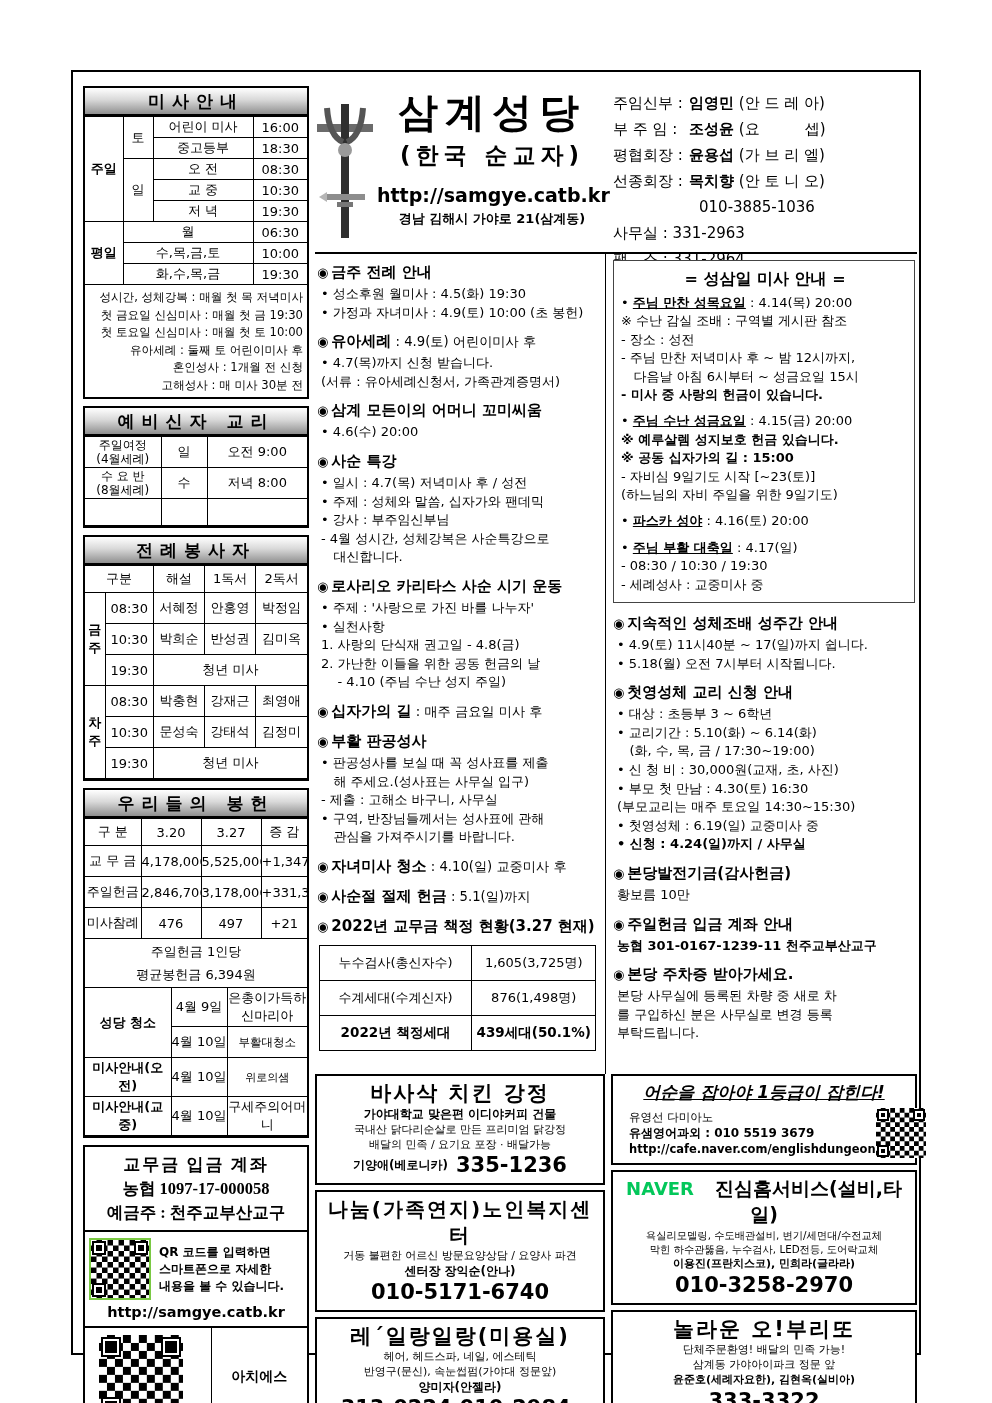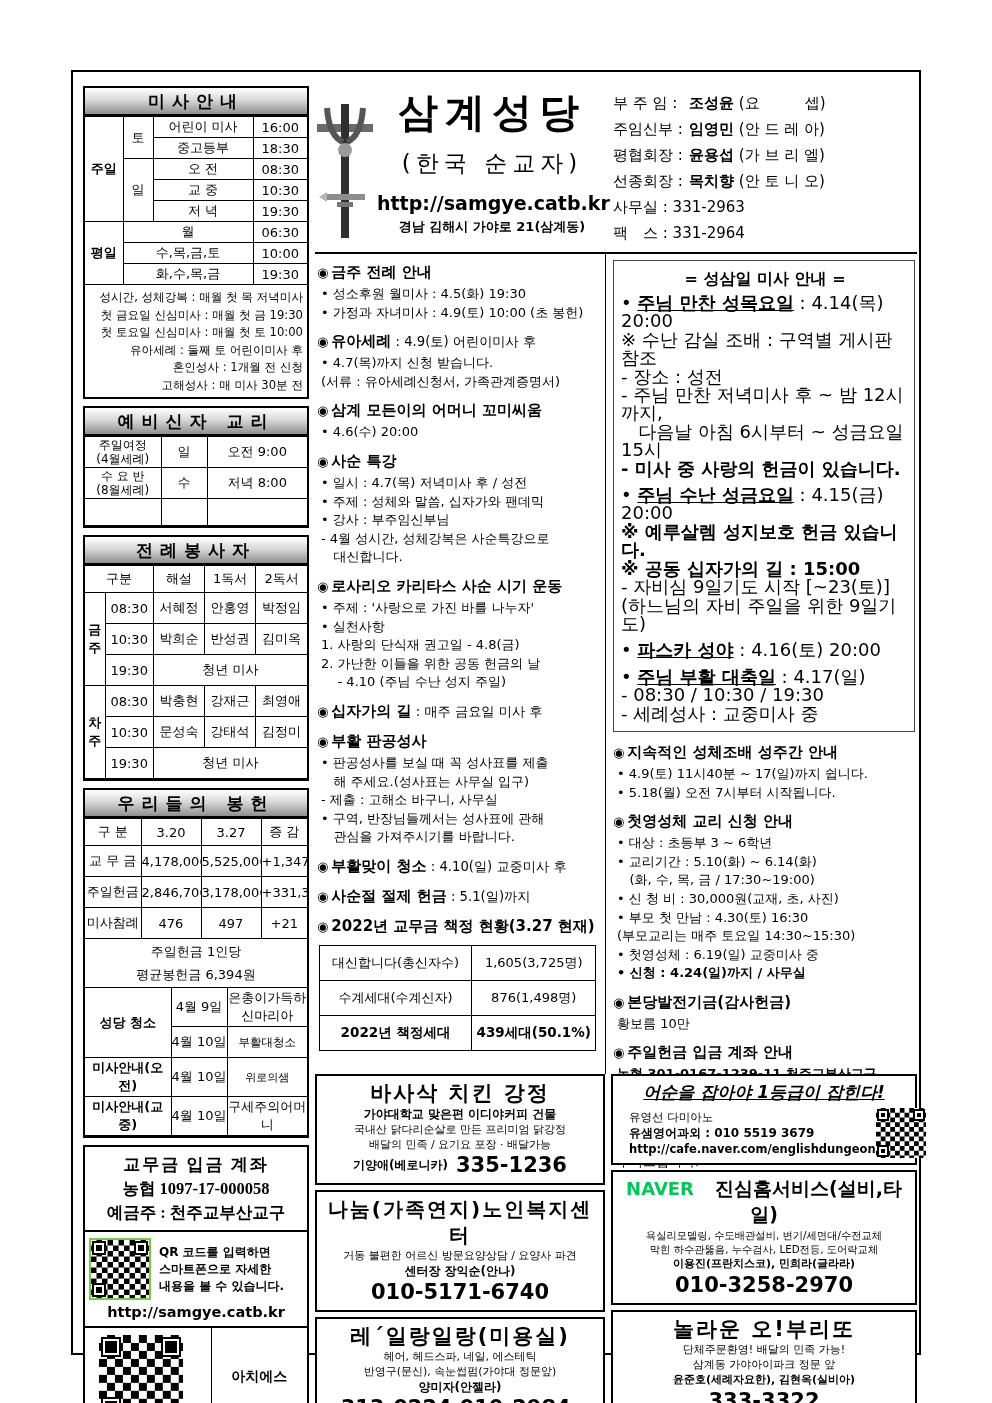--- a/index.html
+++ b/index.html
@@ -49,21 +49,21 @@
   .acc-site{text-align:center;font-size:14.5px;font-weight:bold;margin-top:4px;}
   .acc-bottom{display:flex;align-items:center;}
   .acc-bcell{width:57%;border-right:1px solid #000;padding:7px 0 7px 14px;box-sizing:border-box;}
   .acc-blabel{flex:1;text-align:center;font-size:14px;font-weight:bold;}
 
   
   .header-mid{position:absolute;left:242px;top:14px;width:292px;}
   .logo{position:absolute;left:2px;top:12px;}
   .hm-text{margin-left:62px;text-align:center;}
   .church-name{font-size:40px;font-weight:bold;letter-spacing:7px;line-height:52px;}
-  .church-sub{font-size:23px;font-weight:normal;letter-spacing:5px;line-height:34px;margin-top:8px;}
+  .church-sub{font-size:23px;font-weight:bold;letter-spacing:5px;line-height:34px;}
   .church-site{font-size:19px;font-weight:bold;line-height:30px;margin-top:8px;}
   .church-addr{font-size:13px;font-weight:bold;line-height:18px;}
   .header-rule{position:absolute;left:242px;top:180px;width:602px;border-top:2px solid #000;}
   .v-divider{position:absolute;left:532px;top:180px;height:822px;border-left:1px solid #000;}
 
   
   .header-right{position:absolute;left:540px;top:18px;width:302px;}
   .staff{font-size:15px;line-height:26px;white-space:pre;}
   .staff .role{display:inline-block;width:76px;}
   .staff .sname{font-weight:bold;}
@@ -80,21 +80,21 @@
   .sec-s{font-size:13.2px;}
   .ln{font-size:13px;line-height:18.6px;white-space:pre-wrap;padding-left:4px;}
   .ln.b{font-weight:bold;}
   .assess{width:97%;border-collapse:collapse;margin:8px 0 0 2px;}
   .assess td{border:1.5px solid #000;height:32px;text-align:center;font-size:13px;}
   .assess tr:last-child td{font-weight:bold;font-size:13.5px;}
 
   
   .tri-box{border:1.5px solid #444;padding:7px 5px 8px 7px;margin-bottom:10px;background:#fff;}
   .tri-title{text-align:center;font-size:16px;font-weight:bold;line-height:22px;margin-bottom:4px;}
-  .tri-line{font-size:18px;line-height:18.4px;white-space:pre-wrap;}
+  .tri-line{font-size:13px;line-height:18.4px;white-space:pre-wrap;}
   .tri-line.gap{margin-top:8px;}
   .tri-u{font-weight:bold;text-decoration:underline;}
   .tri-b{font-weight:bold;}
 
   
   .ads-left{position:absolute;left:242px;top:1002px;width:290px;}
   .ads-right{position:absolute;left:538px;top:1002px;width:306px;}
   .ad{border:2px solid #000;margin-bottom:5px;text-align:center;padding:4px 2px 5px 2px;background:#fff;}
   .ad-title{font-size:21px;font-weight:bold;letter-spacing:2px;line-height:26px;}
   .ad-sub-b{font-size:12px;font-weight:bold;line-height:16px;}
@@ -390,24 +390,25 @@
       <div class="church-name">삼계성당</div>
       <div class="church-sub">(한국 순교자)</div>
       <div class="church-site">http://samgye.catb.kr</div>
       <div class="church-addr">경남 김해시 가야로 21(삼계동)</div>
     </div>
   </div>
   <div class="header-rule"></div>
   <div class="v-divider"></div>
 
   <div class="header-right">
+    <div class="staff"><span class="role">주임신부 :</span><span class="sname">임영민</span> <span>(안 드 레 아)</span></div>
     <div class="staff"><span class="role">부 주 임 :</span><span class="sname">조성윤</span> <span>(요　　　셉)</span></div>
-    <div class="staff"><span class="role">주임신부 :</span><span class="sname">임영민</span> <span>(안 드 레 아)</span></div>
     <div class="staff"><span class="role">평협회장 :</span><span class="sname">윤용섭</span> <span>(가 브 리 엘)</span></div>
     <div class="staff"><span class="role">선종회장 :</span><span class="sname">목치향</span> <span>(안 토 니 오)</span></div>
+    <div class="staff-phone">010-3885-1036</div>
     <div class="staff-office">사무실 : 331-2963</div>
     <div class="staff-office">팩　스 : 331-2964</div>
   </div>
 
   <div class="mid-col">
 
     <div class="sec">
       <div class="sec-h"><span class="mark">◉</span><span class="sec-t">금주 전례 안내</span><span class="sec-s"></span></div>
       <div class="ln">• 성소후원 월미사 : 4.5(화) 19:30</div>
       <div class="ln">• 가정과 자녀미사 : 4.9(토) 10:00 (초 봉헌)</div>
@@ -449,37 +450,37 @@
     <div class="sec">
       <div class="sec-h"><span class="mark">◉</span><span class="sec-t">부활 판공성사</span><span class="sec-s"></span></div>
       <div class="ln">• 판공성사를 보실 때 꼭 성사표를 제출</div>
       <div class="ln">   해 주세요.(성사표는 사무실 입구)</div>
       <div class="ln">- 제출 : 고해소 바구니, 사무실</div>
       <div class="ln">• 구역, 반장님들께서는 성사표에 관해</div>
       <div class="ln">   관심을 가져주시기를 바랍니다.</div>
     </div>
 
     <div class="sec">
-      <div class="sec-h"><span class="mark">◉</span><span class="sec-t">부활맞이 청소</span><span class="sec-s"> : 4.10(일) 교중미사 후</span></div>
+      <div class="sec-h"><span class="mark">◉</span><span class="sec-t">자녀미사 청소</span><span class="sec-s"> : 4.10(일) 교중미사 후</span></div>
     </div>
 
     <div class="sec">
       <div class="sec-h"><span class="mark">◉</span><span class="sec-t">사순절 절제 헌금</span><span class="sec-s"> : 5.1(일)까지</span></div>
     </div>
 
     <div class="sec">
       <div class="sec-h"><span class="mark">◉</span><span class="sec-t">2022년 교무금 책정 현황(3.27 현재)</span><span class="sec-s"></span></div>
       <table class="assess">
         <colgroup>
               <col style="width:55%">
               <col style="width:45%">
             </colgroup>
         <tbody>
               <tr>
-          <td>대신합니다(총신자수)</td>
+          <td>누수검사(총신자수)</td>
           <td>1,605(3,725명)</td>
         </tr>
         <tr>
           <td>수계세대(수계신자)</td>
           <td>876(1,498명)</td>
         </tr>
         <tr>
           <td>2022년 책정세대</td>
           <td>439세대(50.1%)</td>
         </tr>

